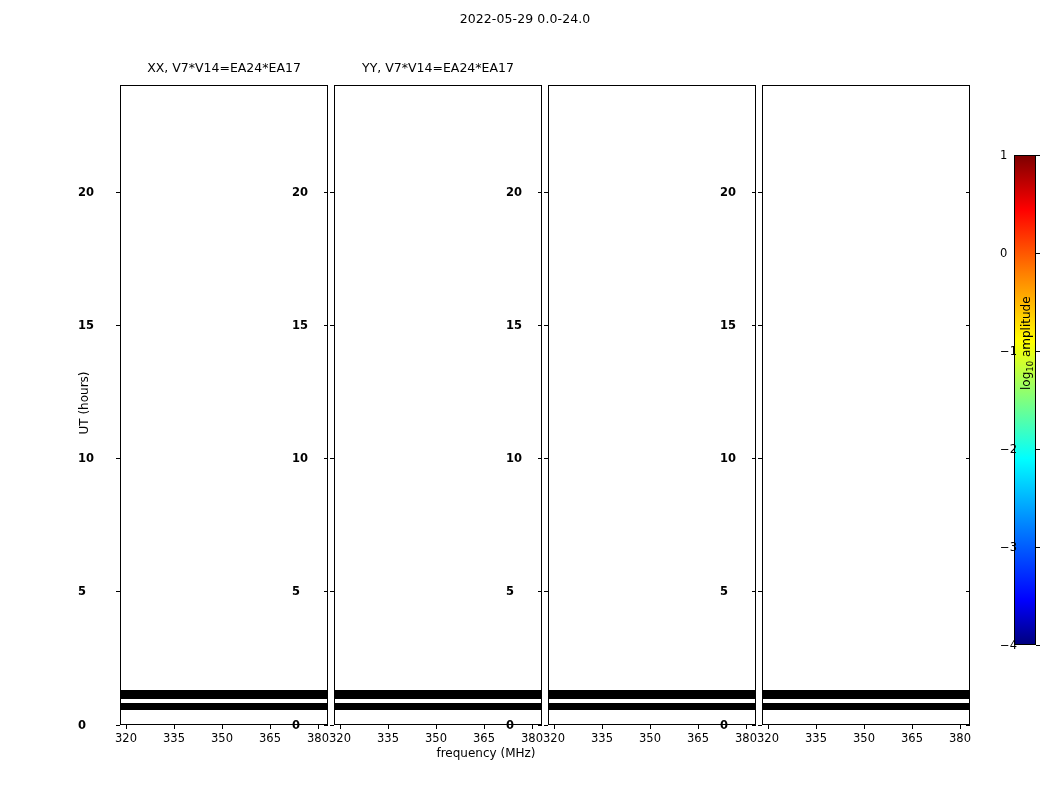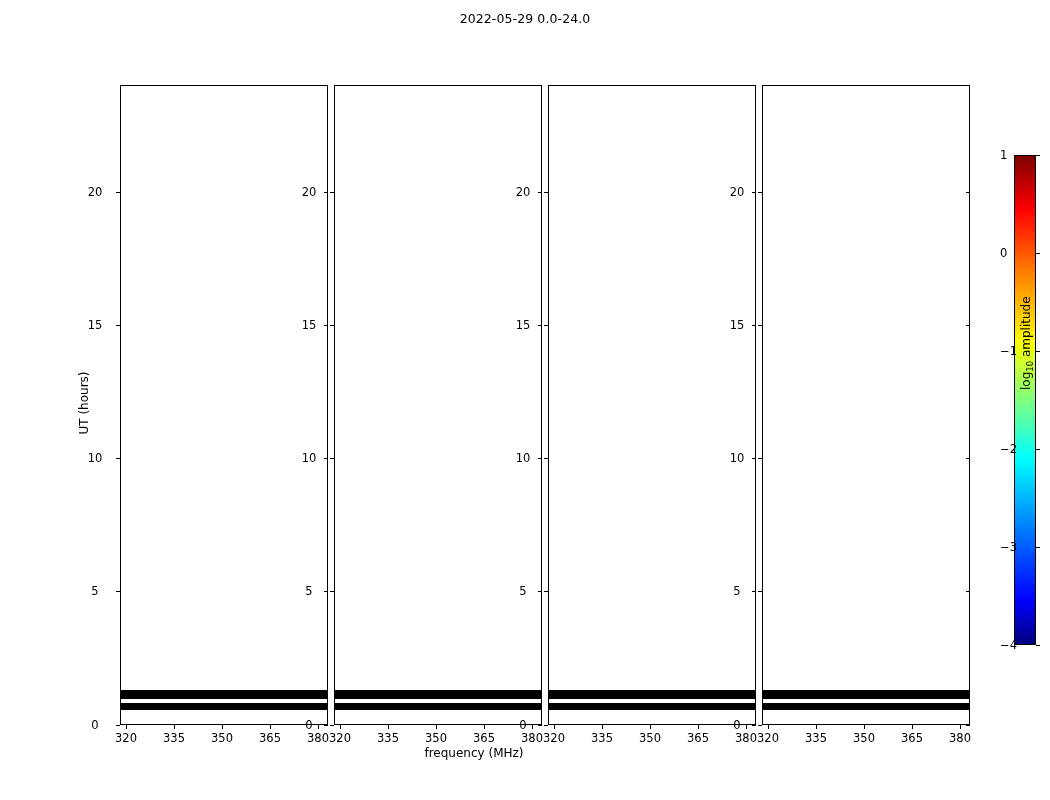--- a/index.html
+++ b/index.html
@@ -50,23 +50,24 @@
   
   .band {
     position: absolute;
     left: 0;
     width: 100%;
     background: #000000;
   }
   
   .ytick-label {
     position: absolute;
-    text-align: center;
+    text-align: left;
     font-size: 11.5px;
     width: 34px;
+    font-weight: bold;
   }
   .xtick-label {
     position: absolute;
     text-align: center;
     font-size: 11.5px;
     width: 36px;
   }
   .tick-mark-y {
     position: absolute;
     width: 4px;
@@ -143,20 +144,21 @@
   }
   sub { font-size: 8.5px; }
 </style>
 </head>
 <body>
 
 <div id="figure">
 
   <div class="suptitle">2022-05-29 0.0-24.0</div>
 
+  <div class="panel-title" style="left:120px; width:208px;">XX, V7*V14=EA24*EA17</div>
   <div class="panel" style="left:120px; width:208px;">
     <div class="band" style="top:604px; height:9px;"></div>
     <div class="band" style="top:617px; height:7px;"></div>
   </div>
 
   <div class="tick-mark-y" style="left:116px; top:725px;"></div>
   <div class="ytick-label" style="left:78px; top:718px;">0</div>
   <div class="tick-mark-y" style="left:116px; top:591px;"></div>
   <div class="ytick-label" style="left:78px; top:584px;">5</div>
   <div class="tick-mark-y" style="left:116px; top:458px;"></div>
@@ -176,20 +178,21 @@
   <div class="xtick-label" style="left:108px; top:731px;">320</div>
   <div class="tick-mark-x" style="left:174px; top:725px;"></div>
   <div class="xtick-label" style="left:156px; top:731px;">335</div>
   <div class="tick-mark-x" style="left:222px; top:725px;"></div>
   <div class="xtick-label" style="left:204px; top:731px;">350</div>
   <div class="tick-mark-x" style="left:270px; top:725px;"></div>
   <div class="xtick-label" style="left:252px; top:731px;">365</div>
   <div class="tick-mark-x" style="left:318px; top:725px;"></div>
   <div class="xtick-label" style="left:300px; top:731px;">380</div>
 
+  <div class="panel-title" style="left:334px; width:208px;">YY, V7*V14=EA24*EA17</div>
   <div class="panel" style="left:334px; width:208px;">
     <div class="band" style="top:604px; height:9px;"></div>
     <div class="band" style="top:617px; height:7px;"></div>
   </div>
   <div class="tick-mark-y" style="left:330px; top:725px;"></div>
   <div class="ytick-label" style="left:292px; top:718px;">0</div>
   <div class="tick-mark-y" style="left:330px; top:591px;"></div>
   <div class="ytick-label" style="left:292px; top:584px;">5</div>
   <div class="tick-mark-y" style="left:330px; top:458px;"></div>
   <div class="ytick-label" style="left:292px; top:451px;">10</div>
@@ -266,21 +269,21 @@
   <div class="xtick-label" style="left:750px; top:731px;">320</div>
   <div class="tick-mark-x" style="left:816px; top:725px;"></div>
   <div class="xtick-label" style="left:798px; top:731px;">335</div>
   <div class="tick-mark-x" style="left:864px; top:725px;"></div>
   <div class="xtick-label" style="left:846px; top:731px;">350</div>
   <div class="tick-mark-x" style="left:912px; top:725px;"></div>
   <div class="xtick-label" style="left:894px; top:731px;">365</div>
   <div class="tick-mark-x" style="left:960px; top:725px;"></div>
   <div class="xtick-label" style="left:942px; top:731px;">380</div>
 
-  <div class="xlabel" style="left:374px; top:746px; width:200px;">frequency (MHz)</div>
+  <div class="xlabel" style="left:386px; top:746px; width:200px;">frequency (MHz)</div>
   <div class="ylabel" style="left:24px; top:396px; width:120px;">UT (hours)</div>
 
   <div id="colorbar"></div>
   <div class="cb-tick-mark" style="left:1036px; top:645px;"></div>
   <div class="cb-tick-label" style="left:1000px; top:638px; text-align:right; width:10px;">−4</div>
   <div class="cb-tick-mark" style="left:1036px; top:547px;"></div>
   <div class="cb-tick-label" style="left:1000px; top:540px; text-align:right; width:10px;">−3</div>
   <div class="cb-tick-mark" style="left:1036px; top:449px;"></div>
   <div class="cb-tick-label" style="left:1000px; top:442px; text-align:right; width:10px;">−2</div>
   <div class="cb-tick-mark" style="left:1036px; top:351px;"></div>

